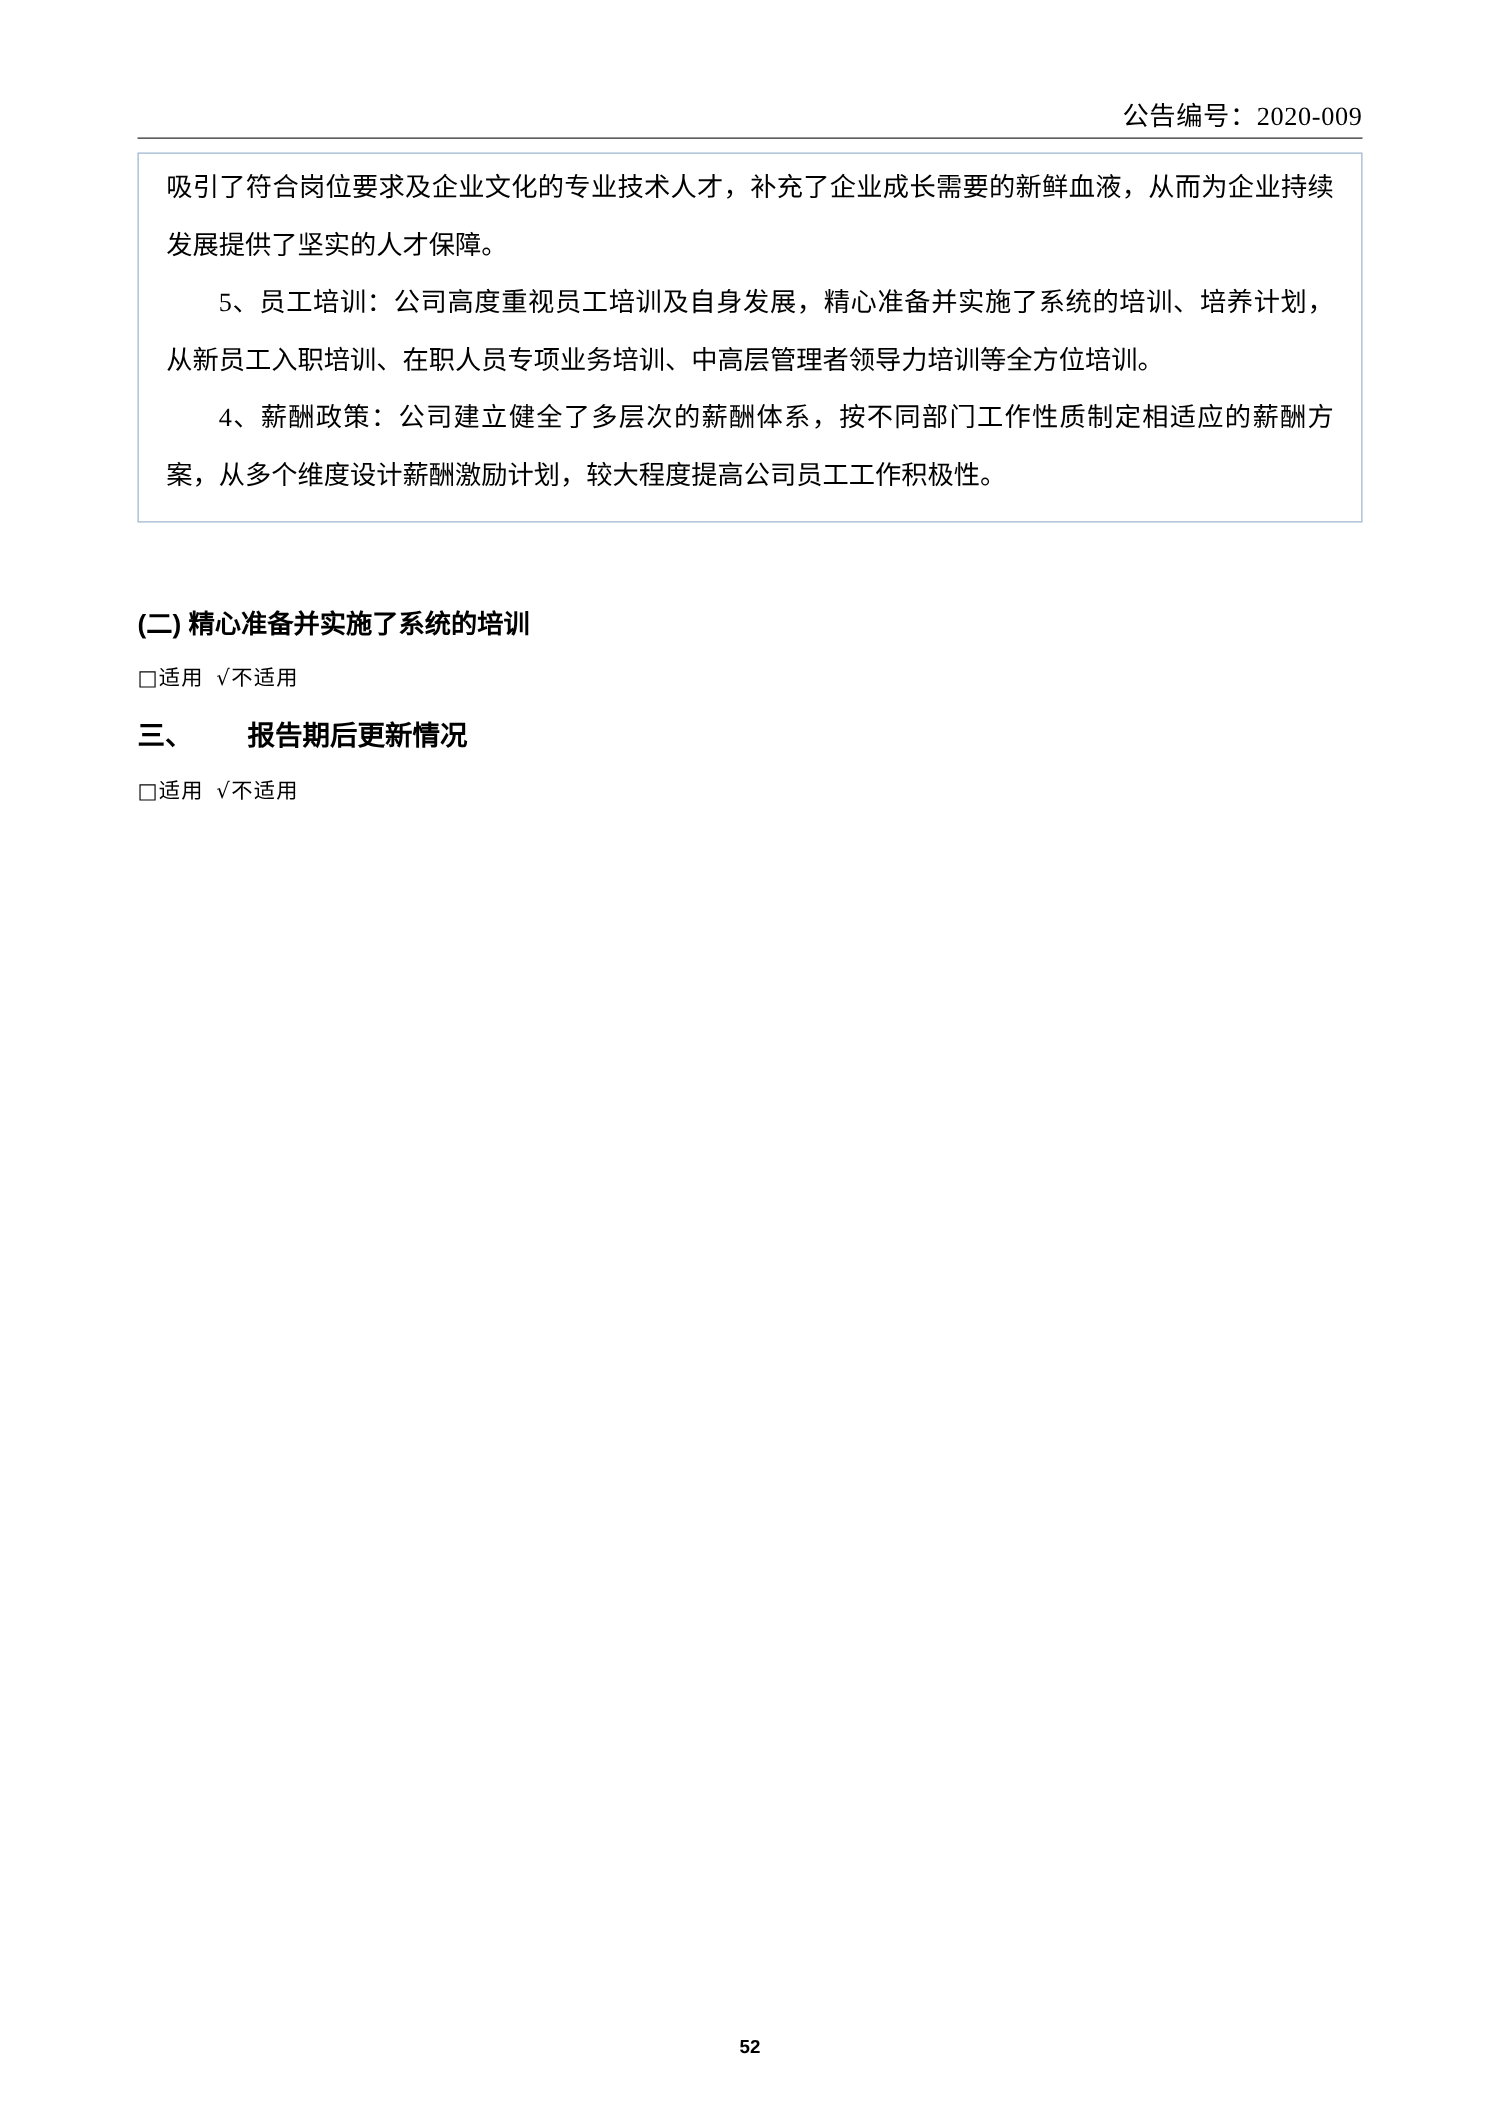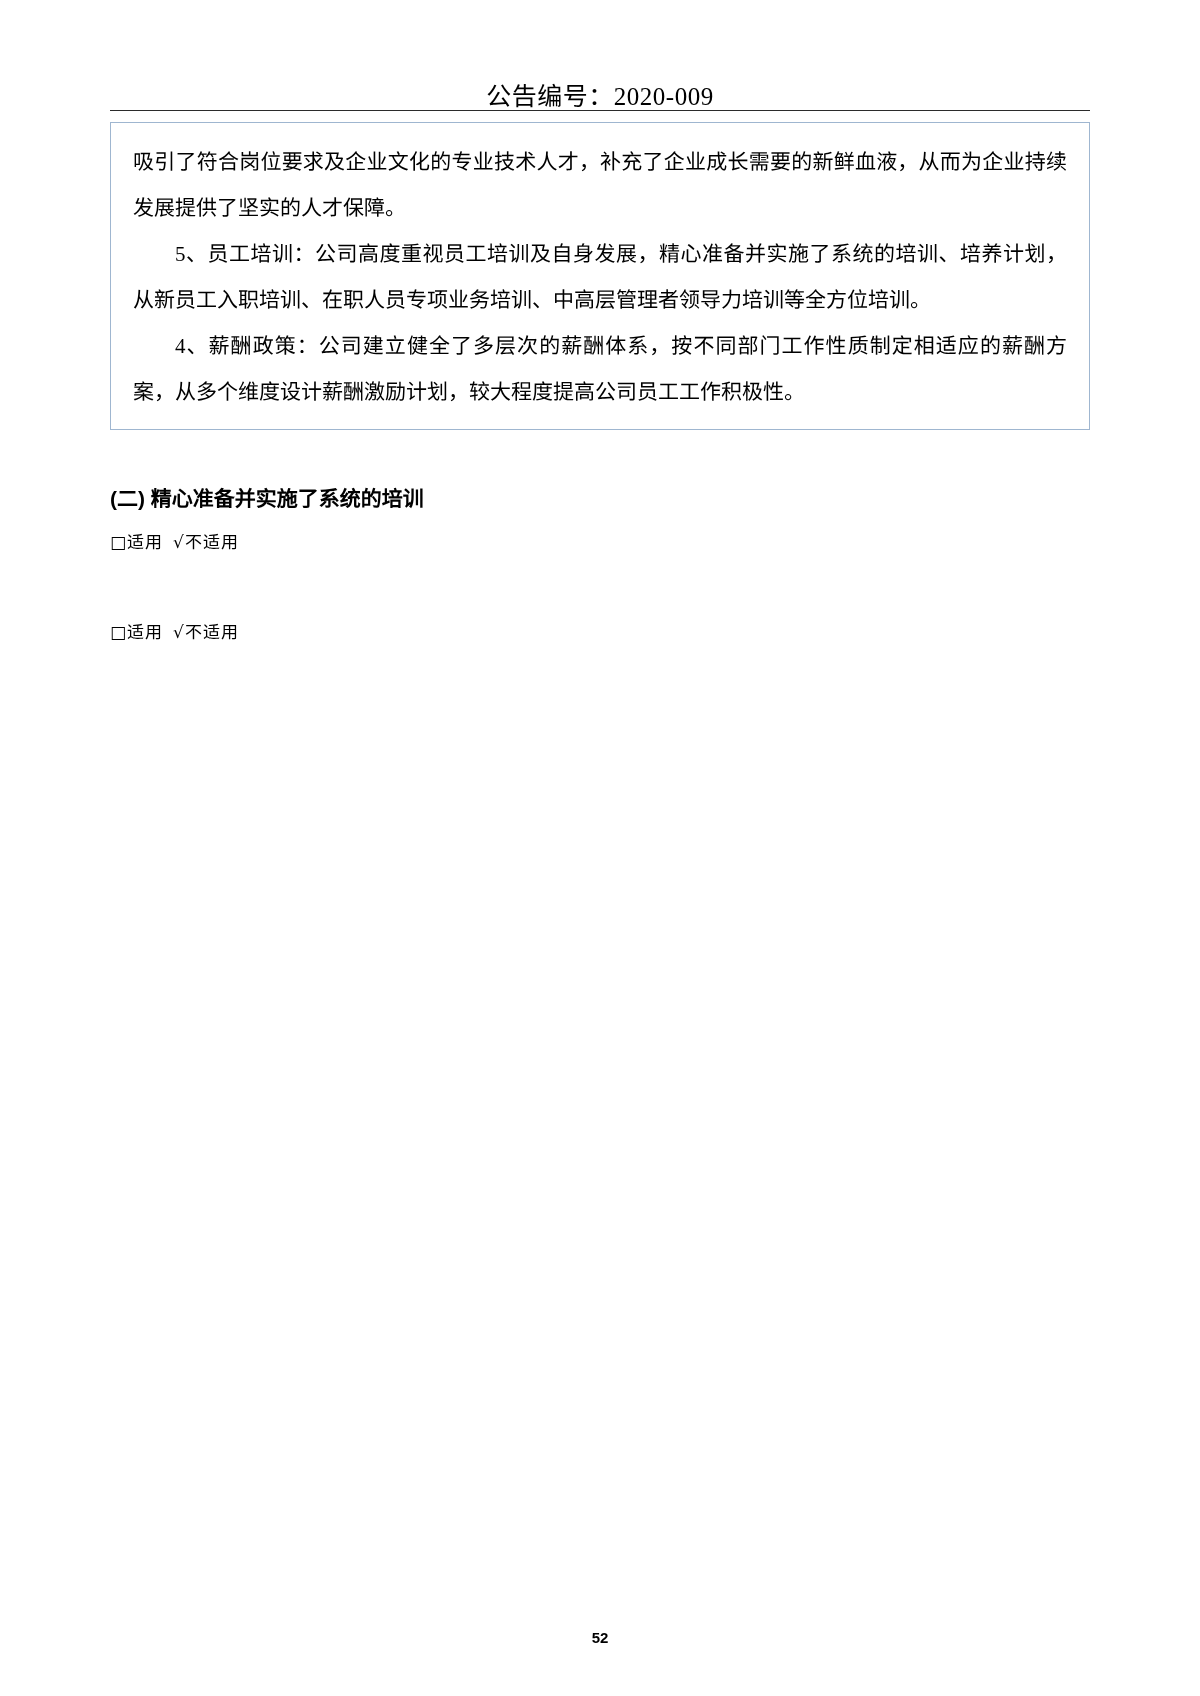--- a/index.html
+++ b/index.html
@@ -23,40 +23,40 @@
     left: 110px;
     top: 0;
     width: 980px;
     height: 100%;
   }
   .header-row {
     position: absolute;
     top: 76px;
     left: 0;
     width: 980px;
-    text-align: center;
-    font-size: 25px;
+    text-align: right;
+    font-size: 21px;
     letter-spacing: 0.5px;
   }
   .header-rule {
     position: absolute;
     top: 110px;
     left: 0;
     width: 980px;
     height: 0;
     border-top: 1.5px solid #2b2b2b;
   }
   .boxed {
     position: absolute;
     top: 122px;
     left: 0;
     width: 980px;
     box-sizing: border-box;
     border: 1px solid #9fb6d0;
-    padding: 16px 22px 14px 22px;
+    padding: 4px 22px 14px 22px;
   }
   .para {
     font-size: 21px;
     line-height: 46px;
     text-align: justify;
     text-justify: inter-ideograph;
     margin: 0;
   }
   .para.indent {
     text-indent: 2em;
@@ -120,20 +120,23 @@
     </div>
 
     <div class="sect" style="top: 482px;">
       <span class="bold-head">(二) 精心准备并实施了系统的培训</span>
     </div>
 
     <div class="sect applic" style="top: 528px;">
       <span class="box">□</span><span>适用</span><span class="check">√</span><span>不适用</span>
     </div>
 
+    <div class="sect" style="top: 570px;">
+      <span class="sec3"><span class="num">三、</span><span>报告期后更新情况</span></span>
+    </div>
 
     <div class="sect applic" style="top: 618px;">
       <span class="box">□</span><span>适用</span><span class="check">√</span><span>不适用</span>
     </div>
 
   </div>
 
   <div class="page-number">52</div>
 </div>
 

